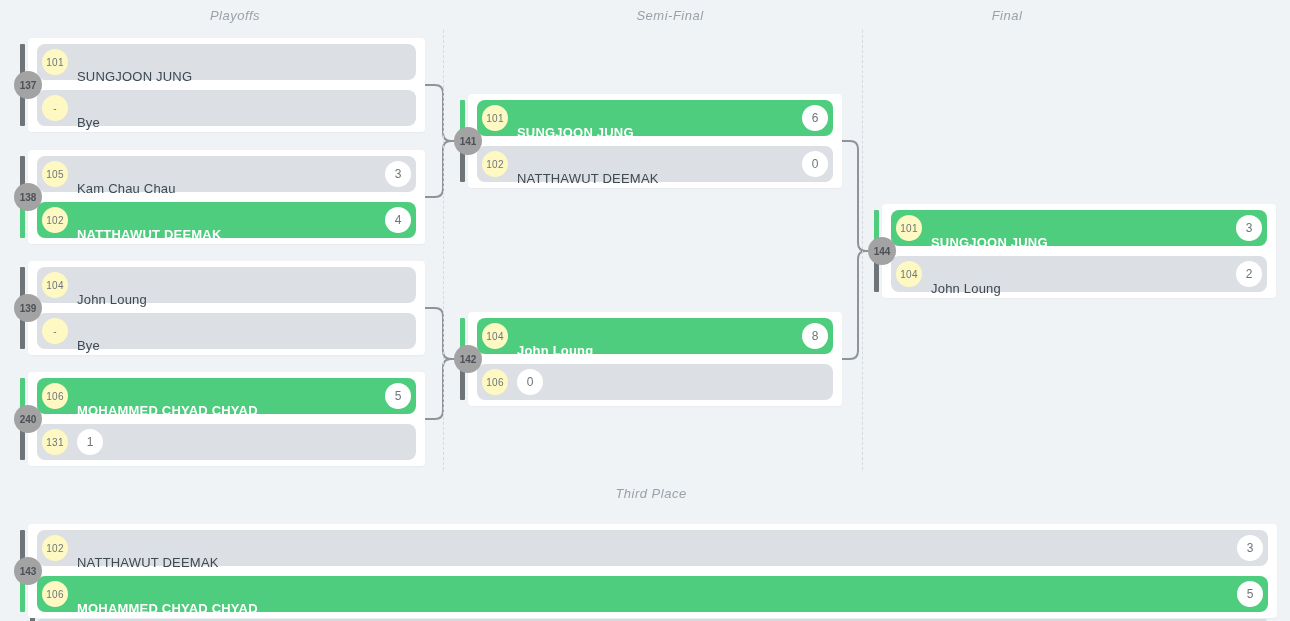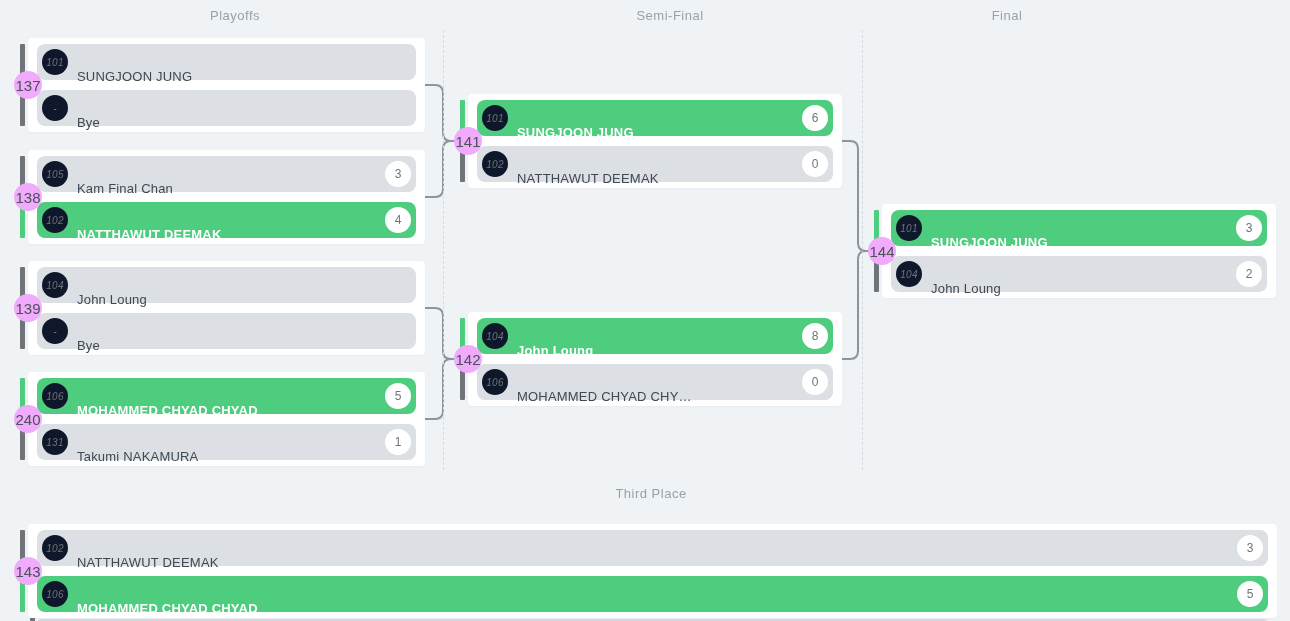--- a/index.html
+++ b/index.html
@@ -5,21 +5,21 @@
   html,body{margin:0;padding:0;}
   body{
     background:#eff3f6;
     font-family:"Liberation Sans","DejaVu Sans",sans-serif;
     -webkit-font-smoothing:antialiased;
   }
   .stage{position:relative;width:1290px;height:621px;overflow:hidden;background:#eff3f6;}
 
   .hdr{
     position:absolute;top:8px;transform:translateX(-50%);
-    font-size:13px;color:#9aa1a8;letter-spacing:.5px;
+    font-style:italic;font-size:13px;color:#9aa1a8;letter-spacing:.5px;
   }
   .hdr.third{top:486px;text-align:center;}
 
   .divider{position:absolute;top:30px;height:440px;width:0;border-left:1px dashed #d6dade;}
 
   svg.connectors{position:absolute;left:0;top:0;pointer-events:none;}
 
   .match{position:absolute;}
   .card{
     position:absolute;left:0;top:0;width:100%;height:94px;
@@ -27,42 +27,42 @@
   }
   .row{
     position:absolute;left:9px;right:9px;height:36px;border-radius:8px;
     background:#dcdfe3;display:flex;align-items:center;gap:9px;
     padding:0 5px;box-sizing:border-box;cursor:pointer;
   }
   .row.r1{top:6px}
   .row.r2{top:52px}
   .row.win{background:#4fcd7e;}
   .seed{
-    flex:0 0 26px;width:26px;height:26px;border-radius:50%;background:#0f172a;
+    flex:0 0 26px;width:26px;height:26px;border-radius:50%;background:#fef9c3;
     display:flex;align-items:center;justify-content:center;
-    font-size:10px;color:#6e747a;letter-spacing:.3px;font-style:italic;
+    font-size:10px;color:#6e747a;letter-spacing:.3px;
   }
   .pname{
     flex:1;font-size:13px;color:#3e4952;letter-spacing:.2px;
     white-space:nowrap;overflow:hidden;text-overflow:ellipsis;margin-top:28px;
   }
   .row.win .pname{color:#ffffff;font-weight:700;}
   .score{
     flex:0 0 26px;width:26px;height:26px;border-radius:50%;background:#ffffff;
     display:flex;align-items:center;justify-content:center;
     font-size:12px;color:#6e747a;
   }
   .bar{position:absolute;left:-8px;width:5px;height:36px;background:#6f7478;border-radius:1px;}
   .bar.b1{top:6px}
   .bar.b2{top:52px}
   .bar.green{background:#4fcd7e;}
   .num{
     position:absolute;left:-14px;top:33px;width:28px;height:28px;border-radius:50%;
-    background:#f0abfc;display:flex;align-items:center;justify-content:center;
-    font-size:15px;color:#4b5157;z-index:2;
+    background:#a3a3a3;display:flex;align-items:center;justify-content:center;
+    font-size:10px;color:#4b5157;z-index:2;font-weight:bold;
   }
   
   .peek-row{position:absolute;left:38px;top:619px;width:1229px;height:3px;background:#d6dade;border-radius:8px 8px 0 0;}
   .peek-bar{position:absolute;left:30px;top:618px;width:5px;height:3px;background:#6f7478;}
 </style>
 </head>
 <body>
 
 <div class="stage">
 
@@ -100,21 +100,21 @@
     </div>
     <div class="num">137</div>
   </div>
 
   <div class="match" style="left:28px;top:150px;width:397px">
     <div class="bar b1"></div>
     <div class="bar b2 green"></div>
     <div class="card">
       <div class="row r1">
         <span class="seed">105</span>
-        <span class="pname">Kam Final Chan</span>
+        <span class="pname">Kam Chau Chau</span>
         <span class="score">3</span>
       </div>
       <div class="row r2 win">
         <span class="seed">102</span>
         <span class="pname">NATTHAWUT DEEMAK</span>
         <span class="score">4</span>
       </div>
     </div>
     <div class="num">138</div>
   </div>
@@ -139,21 +139,20 @@
     <div class="bar b1 green"></div>
     <div class="bar b2"></div>
     <div class="card">
       <div class="row r1 win">
         <span class="seed">106</span>
         <span class="pname">MOHAMMED CHYAD CHYAD</span>
         <span class="score">5</span>
       </div>
       <div class="row r2">
         <span class="seed">131</span>
-        <span class="pname">Takumi NAKAMURA</span>
         <span class="score">1</span>
       </div>
     </div>
     <div class="num">240</div>
   </div>
 
   <div class="match" style="left:468px;top:94px;width:374px">
     <div class="bar b1 green"></div>
     <div class="bar b2"></div>
     <div class="card">
@@ -175,21 +174,20 @@
     <div class="bar b1 green"></div>
     <div class="bar b2"></div>
     <div class="card">
       <div class="row r1 win">
         <span class="seed">104</span>
         <span class="pname">John Loung</span>
         <span class="score">8</span>
       </div>
       <div class="row r2">
         <span class="seed">106</span>
-        <span class="pname">MOHAMMED CHYAD CHY…</span>
         <span class="score">0</span>
       </div>
     </div>
     <div class="num">142</div>
   </div>
 
   <div class="match" style="left:882px;top:204px;width:394px">
     <div class="bar b1 green"></div>
     <div class="bar b2"></div>
     <div class="card">

